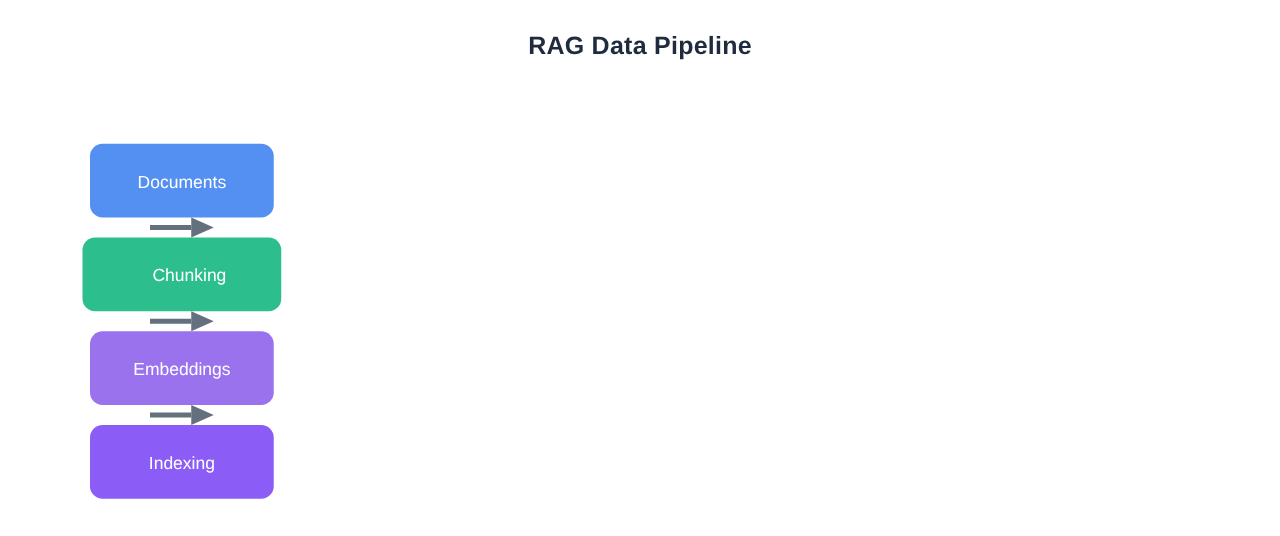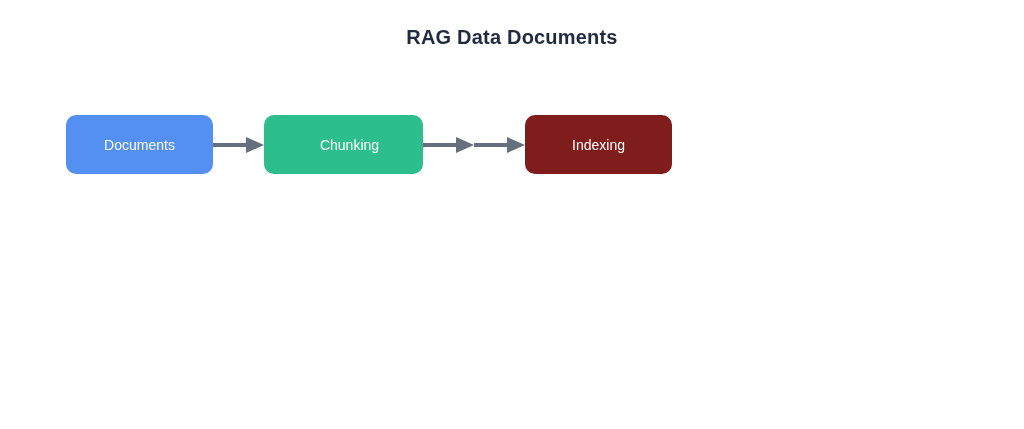--- a/index.html
+++ b/index.html
@@ -60,40 +60,41 @@
     border-top: 8px solid transparent;
     border-bottom: 8px solid transparent;
     border-left: 18px solid currentColor;
   }
 </style>
 </head>
 <body>
 
 <div class="canvas">
 
-  <div class="diagram-title" style="color: rgb(31, 43, 62);">RAG Data Documents</div>
+  <div class="diagram-title" style="color: rgb(31, 43, 62);">RAG Data Pipeline</div>
 
-  <div class="flow" style="color: rgb(255, 255, 255);">
+  <div class="flow" style="color: rgb(255, 255, 255); flex-direction: column;">
 
     <div class="node" style="background: rgb(84, 143, 242);">Documents</div>
 
     <div class="arrow" style="color: rgb(100, 112, 126);">
       <span class="shaft"></span>
       <span class="head"></span>
     </div>
 
     <div class="node" style="background: rgb(44, 190, 140); padding-left: 12px;">Chunking</div>
 
     <div class="arrow" style="color: rgb(100, 112, 126);">
       <span class="shaft"></span>
       <span class="head"></span>
     </div>
 
+    <div class="node" style="background: rgb(155, 114, 238);">Embeddings</div>
 
     <div class="arrow" style="color: rgb(100, 112, 126);">
       <span class="shaft"></span>
       <span class="head"></span>
     </div>
 
-    <div class="node" style="background: #7f1d1d;">Indexing</div>
+    <div class="node" style="background: #8b5cf6;">Indexing</div>
 
   </div>
 </div>
 
 </body></html>

